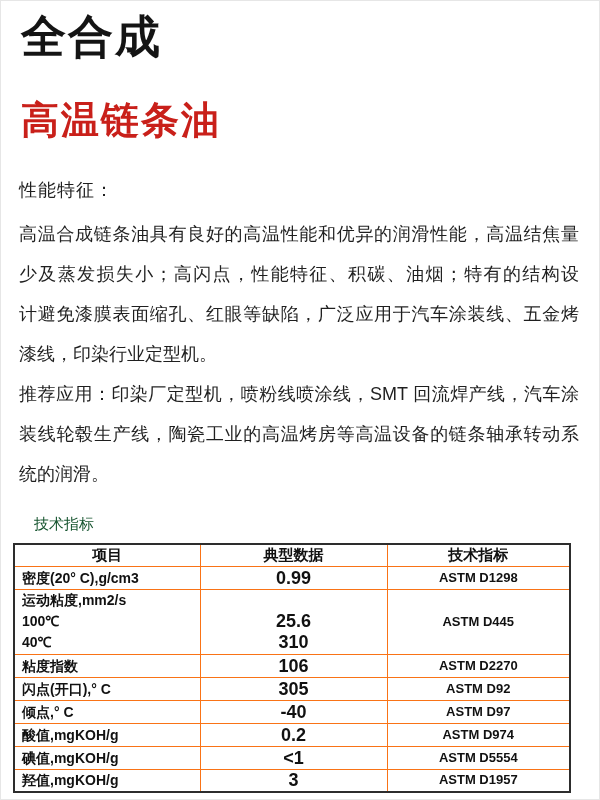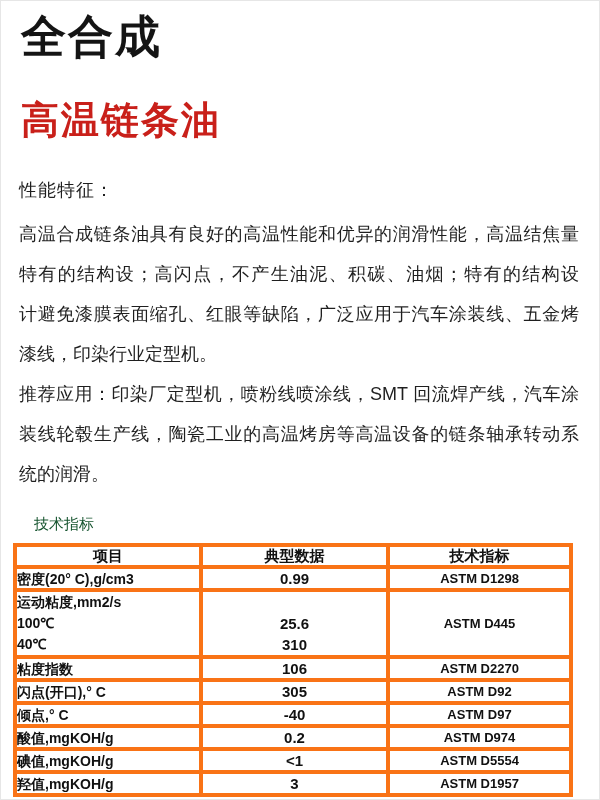--- a/index.html
+++ b/index.html
@@ -52,45 +52,45 @@
     line-height: 20px;
     color: #14532d;
   }
   table.spec {
     margin: 9px 0 0 12px;
     width: 556px;
     border-collapse: collapse;
     table-layout: fixed;
   }
   table.spec td, table.spec th {
-    border: 4px solid #f97316;
+    border: 1px solid #f97316;
     font-weight: bold;
     color: #111111;
     overflow: hidden;
   }
   table.spec { border: 2px solid #2d2d2d; }
   col.c1 { width: 186px; }
   col.c2 { width: 187px; }
   col.c3 { width: 183px; }
   th.hdr {
     height: 22px;
     font-size: 15px;
     line-height: 18px;
     text-align: center;
   }
   td.item {
     height: 23px;
     font-size: 14px;
     text-align: left;
-    padding-left: 0;
+    padding-left: 7px;
     line-height: 18px;
   }
   td.val {
     height: 23px;
-    font-size: 15px;
+    font-size: 18px;
     text-align: center;
     line-height: 18px;
   }
   td.method {
     height: 23px;
     font-size: 13px;
     text-align: center;
     line-height: 16px;
     margin-top: 28px;
   }
@@ -106,21 +106,21 @@
 </style>
 </head>
 <body>
 
 <div class="title-black">全合成</div>
 <div class="title-red">高温链条油</div>
 
 <div class="body-text">
   <div class="sec-head">性能特征：</div>
   <div class="line j">高温合成链条油具有良好的高温性能和优异的润滑性能，高温结焦量</div>
-  <div class="line j">特有的结构设；高闪点，不产生油泥、积碳、油烟；特有的结构设</div>
+  <div class="line j">少及蒸发损失小；高闪点，性能特征、积碳、油烟；特有的结构设</div>
   <div class="line j">计避免漆膜表面缩孔、红眼等缺陷，广泛应用于汽车涂装线、五金烤</div>
   <div class="line">漆线，印染行业定型机。</div>
   <div class="line j">推荐应用：印染厂定型机，喷粉线喷涂线，SMT 回流焊产线，汽车涂</div>
   <div class="line j">装线轮毂生产线，陶瓷工业的高温烤房等高温设备的链条轴承转动系</div>
   <div class="line">统的润滑。</div>
 </div>
 
 <div class="table-label">技术指标</div>
 
 <table class="spec">

